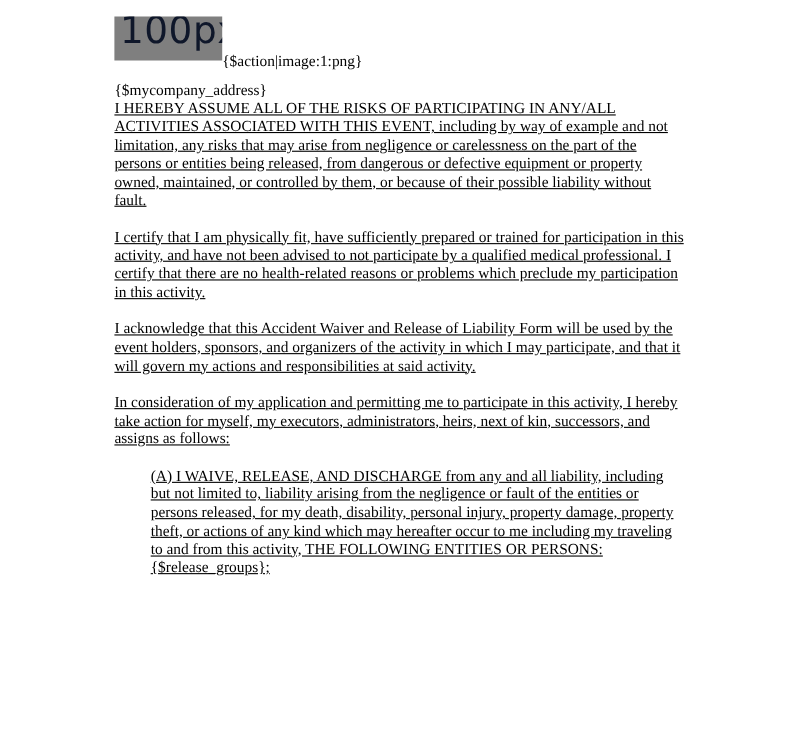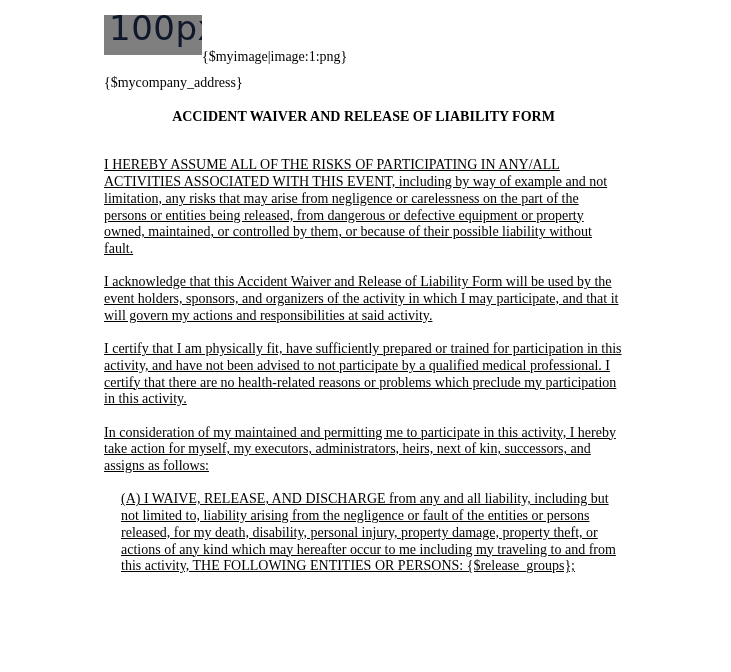--- a/index.html
+++ b/index.html
@@ -52,43 +52,42 @@
     line-height: 16.7px;
     font-weight: bold;
     text-align: center;
     margin: 17px 0 32px 0;
   }
   .para {
     margin: 0 0 16.7px 0;
     text-decoration: underline;
   }
   .clause {
-    margin-left: 17px;
+    margin-left: 33px;
   }
 </style>
 </head>
 <body>
 
 <div class="doc">
 
   <div class="logo-row">
     <div class="imgbox">
       <span class="imgbox-label">100px</span>
     </div>
-    <span class="var-inline">{$myimage|image:1:png}</span>
+    <span class="var-inline">{$action|image:1:png}</span>
   </div>
 
   <div class="address-line">{$mycompany_address}</div>
 
-  <div class="title">ACCIDENT WAIVER AND RELEASE OF LIABILITY FORM</div>
 
   <p class="para">I HEREBY ASSUME ALL OF THE RISKS OF PARTICIPATING IN ANY/ALL ACTIVITIES ASSOCIATED WITH THIS EVENT, including by way of example and not limitation, any risks that may arise from negligence or carelessness on the part of the persons or entities being released, from dangerous or defective equipment or property owned, maintained, or controlled by them, or because of their possible liability without fault.</p>
 
+  <p class="para">I certify that I am physically fit, have sufficiently prepared or trained for participation in this activity, and have not been advised to not participate by a qualified medical professional. I certify that there are no health-related reasons or problems which preclude my participation in this activity.</p>
+
   <p class="para">I acknowledge that this Accident Waiver and Release of Liability Form will be used by the event holders, sponsors, and organizers of the activity in which I may participate, and that it will govern my actions and responsibilities at said activity.</p>
 
-  <p class="para">I certify that I am physically fit, have sufficiently prepared or trained for participation in this activity, and have not been advised to not participate by a qualified medical professional. I certify that there are no health-related reasons or problems which preclude my participation in this activity.</p>
-
-  <p class="para">In consideration of my maintained and permitting me to participate in this activity, I hereby take action for myself, my executors, administrators, heirs, next of kin, successors, and assigns as follows:</p>
+  <p class="para">In consideration of my application and permitting me to participate in this activity, I hereby take action for myself, my executors, administrators, heirs, next of kin, successors, and assigns as follows:</p>
 
   <p class="para clause">(A) I WAIVE, RELEASE, AND DISCHARGE from any and all liability, including but not limited to, liability arising from the negligence or fault of the entities or persons released, for my death, disability, personal injury, property damage, property theft, or actions of any kind which may hereafter occur to me including my traveling to and from this activity, THE FOLLOWING ENTITIES OR PERSONS: {$release_groups};</p>
 
 
 </div>
 
 </body></html>

